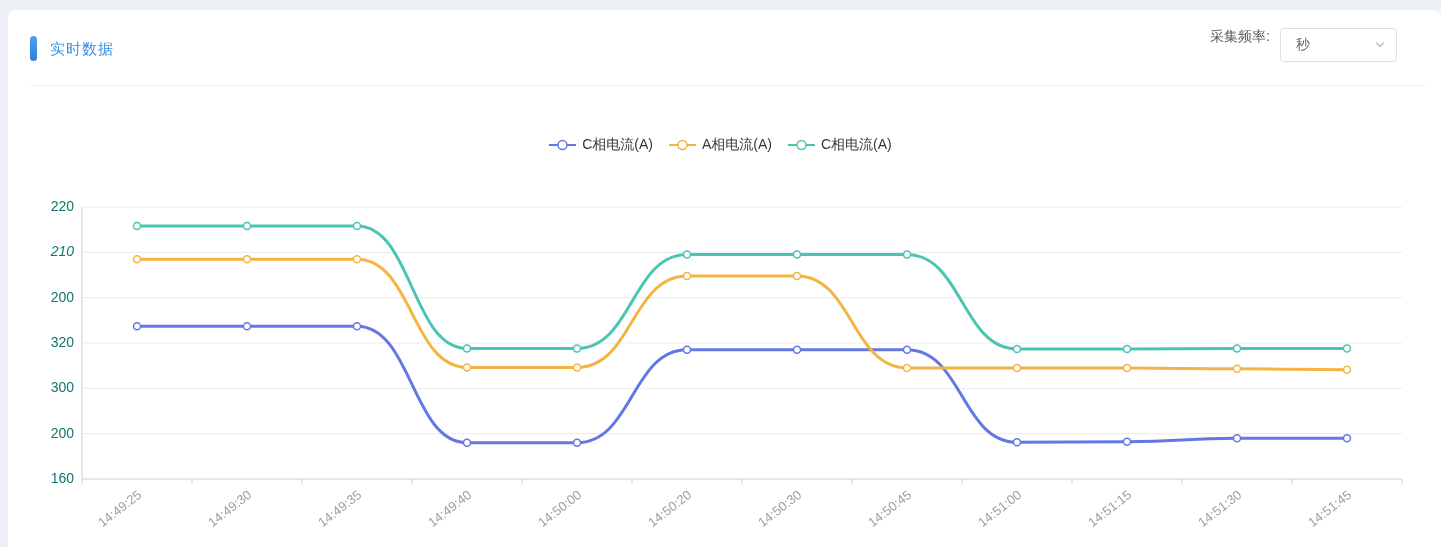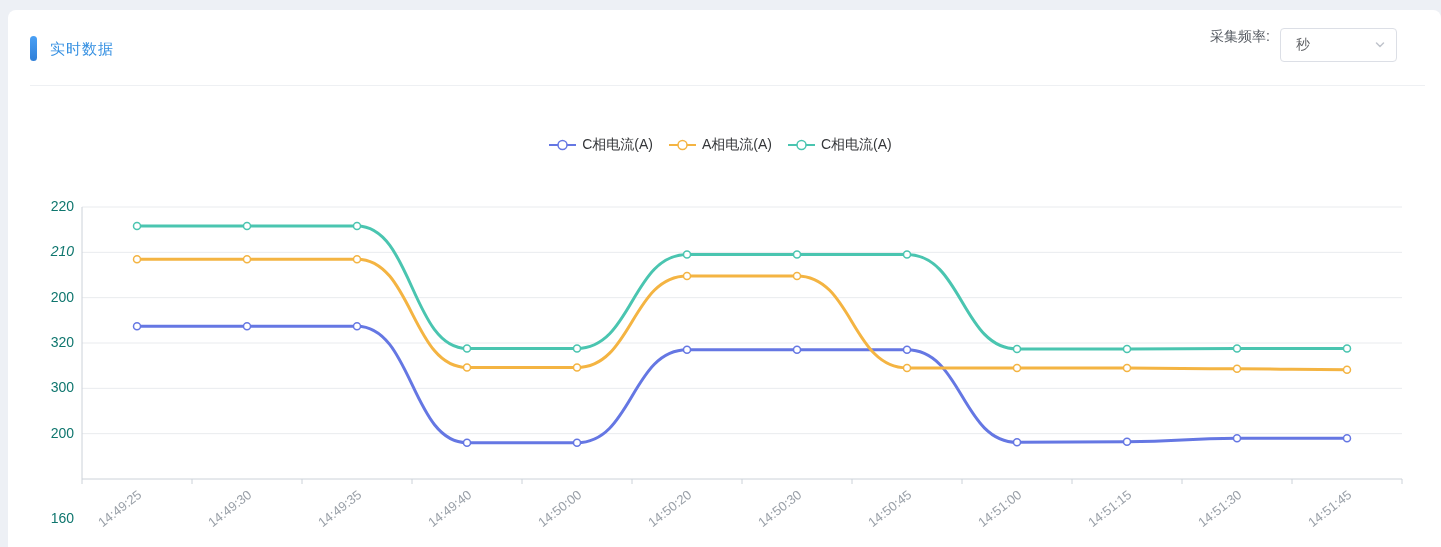--- a/index.html
+++ b/index.html
@@ -157,21 +157,21 @@
       <circle cx="467" cy="332.43999999999994" r="3.5" fill="#fff" stroke="#4ac5b0" stroke-width="1.5"></circle>
       <circle cx="577" cy="332.43999999999994" r="3.5" fill="#fff" stroke="#4ac5b0" stroke-width="1.5"></circle>
       <circle cx="687" cy="238.6" r="3.5" fill="#fff" stroke="#4ac5b0" stroke-width="1.5"></circle>
       <circle cx="797" cy="238.6" r="3.5" fill="#fff" stroke="#4ac5b0" stroke-width="1.5"></circle>
       <circle cx="907" cy="238.6" r="3.5" fill="#fff" stroke="#4ac5b0" stroke-width="1.5"></circle>
       <circle cx="1017" cy="332.8933333333334" r="3.5" fill="#fff" stroke="#4ac5b0" stroke-width="1.5"></circle>
       <circle cx="1127" cy="332.8933333333334" r="3.5" fill="#fff" stroke="#4ac5b0" stroke-width="1.5"></circle>
       <circle cx="1237" cy="332.43999999999994" r="3.5" fill="#fff" stroke="#4ac5b0" stroke-width="1.5"></circle>
       <circle cx="1347" cy="332.43999999999994" r="3.5" fill="#fff" stroke="#4ac5b0" stroke-width="1.5"></circle>
     </svg>
-    <span class="y-label" style="left: 20px; top: 454px; margin-top: 40px;">160</span>
+    <span class="y-label" style="left: 20px; top: 454px;">160</span>
     <span class="y-label" style="left: 20px; top: 408.667px;">200</span>
     <span class="y-label" style="left: 20px; top: 363.333px;">300</span>
     <span class="y-label" style="left: 20px; top: 318px;">320</span>
     <span class="y-label" style="left: 20px; top: 272.667px;">200</span>
     <span class="y-label" style="left: 20px; top: 227.333px; font-style: italic;">210</span>
     <span class="y-label" style="left: 20px; top: 182px;">220</span>
     <span class="x-label" style="left: -25px; top: 471px;">14:49:25</span>
     <span class="x-label" style="left: 85px; top: 471px;">14:49:30</span>
     <span class="x-label" style="left: 195px; top: 471px;">14:49:35</span>
     <span class="x-label" style="left: 305px; top: 471px;">14:49:40</span>

